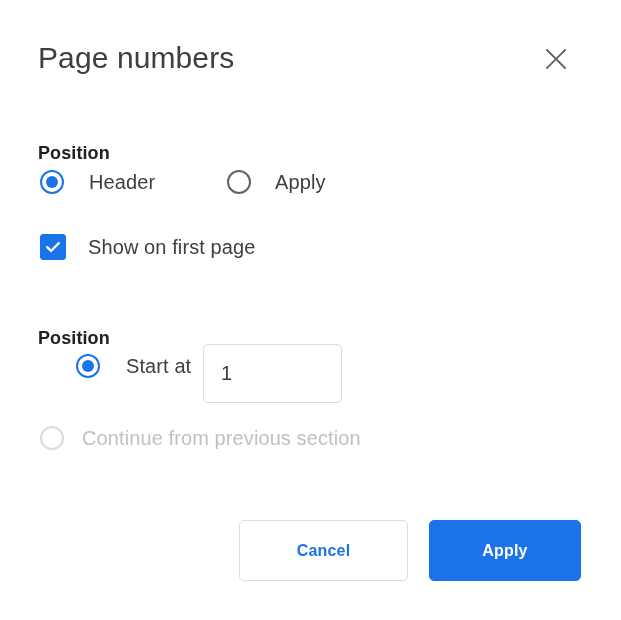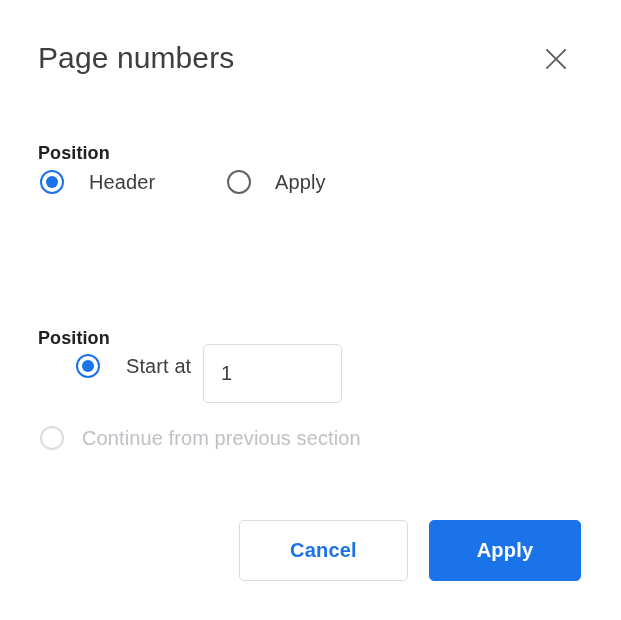--- a/index.html
+++ b/index.html
@@ -168,21 +168,21 @@
     color: #3c4043;
     padding: 0 17px;
     outline: none;
   }
 
   
   .btn {
     position: absolute;
     box-sizing: border-box;
     font-family: "Liberation Sans", sans-serif;
-    font-size: 20px;
+    font-size: 16px;
     font-weight: 700;
     letter-spacing: 0.2px;
     border-radius: 5px;
     cursor: pointer;
     display: flex;
     align-items: center;
     justify-content: center;
     padding: 0;
   }
   #btn-cancel {
@@ -225,20 +225,28 @@
   <div class="option-row" id="row-header">
     <span class="radio checked"></span>
     <span class="option-label">Header</span>
   </div>
 
   <div class="option-row" id="row-footer">
     <span class="radio unchecked"></span>
     <span class="option-label">Apply</span>
   </div>
 
+  <div class="option-row" id="row-showfirst">
+    <span class="checkbox checked">
+      <svg width="18" height="18" viewBox="0 0 18 18" aria-hidden="true">
+        <path d="M3.2 9.2 L7 13 L14.8 5.2" stroke="#ffffff" stroke-width="2.4" fill="none" stroke-linecap="round" stroke-linejoin="round"></path>
+      </svg>
+    </span>
+    <span class="option-label">Show on first page</span>
+  </div>
 
   <div class="section-heading" id="heading-numbering">Position</div>
 
   <div class="option-row" id="row-startat">
     <span class="radio checked"></span>
     <span class="option-label">Start at</span>
   </div>
 
   <input class="start-input" type="text" value="1" style="">
 

